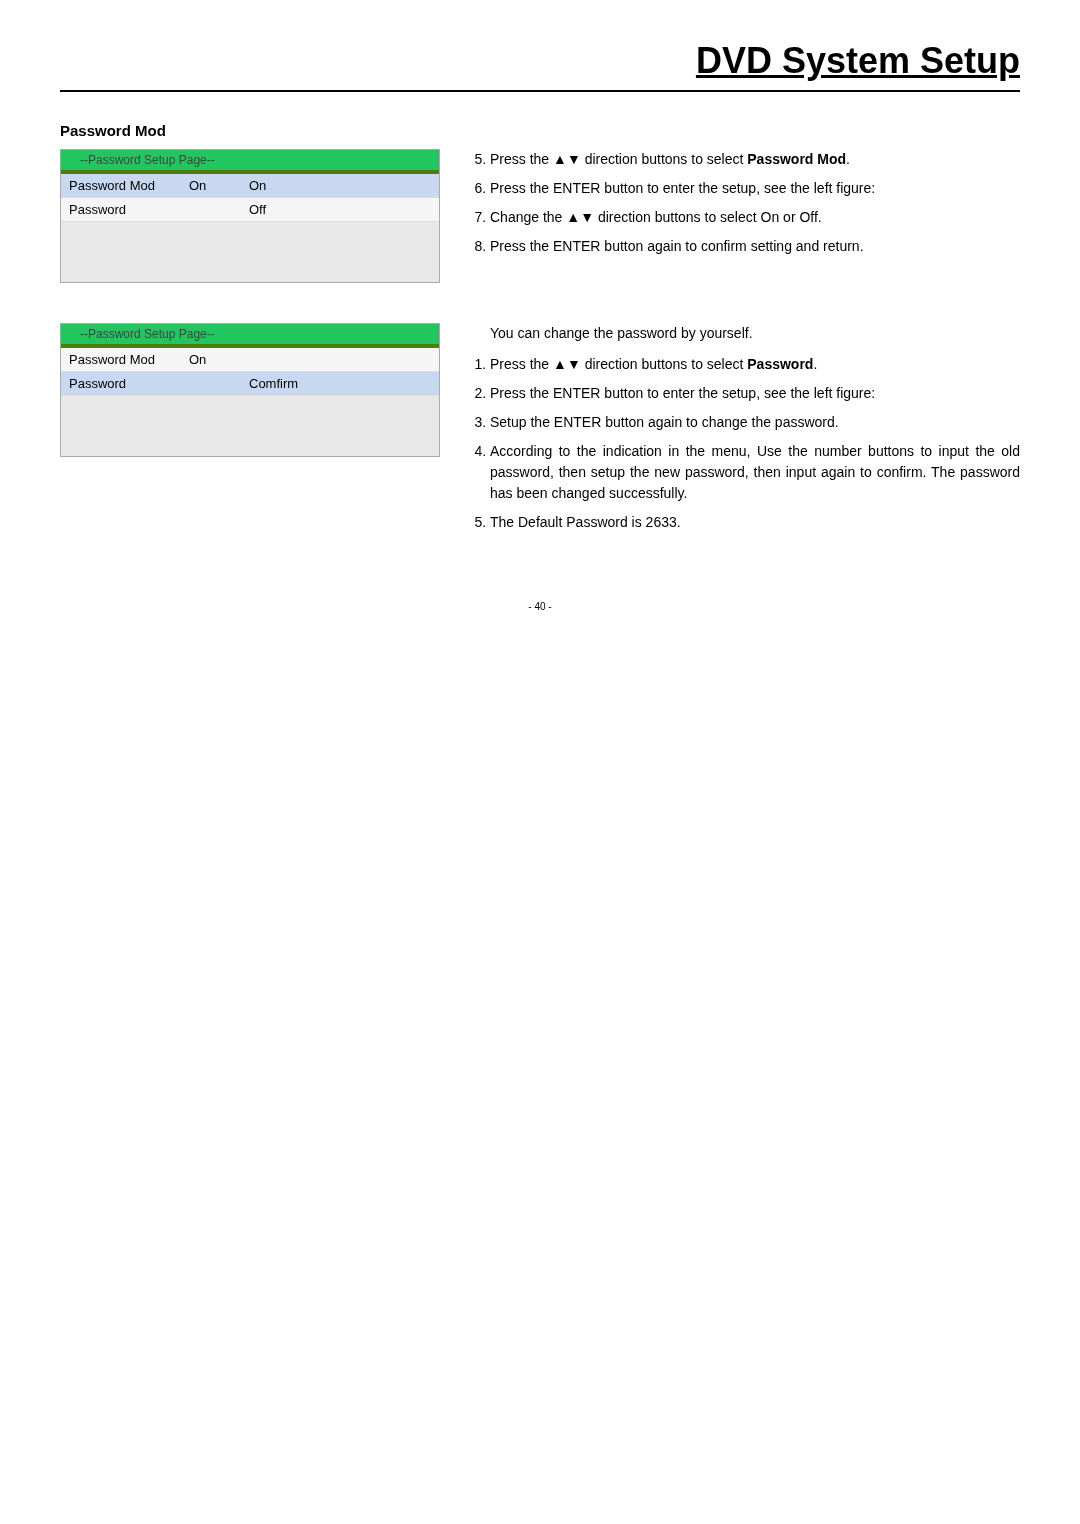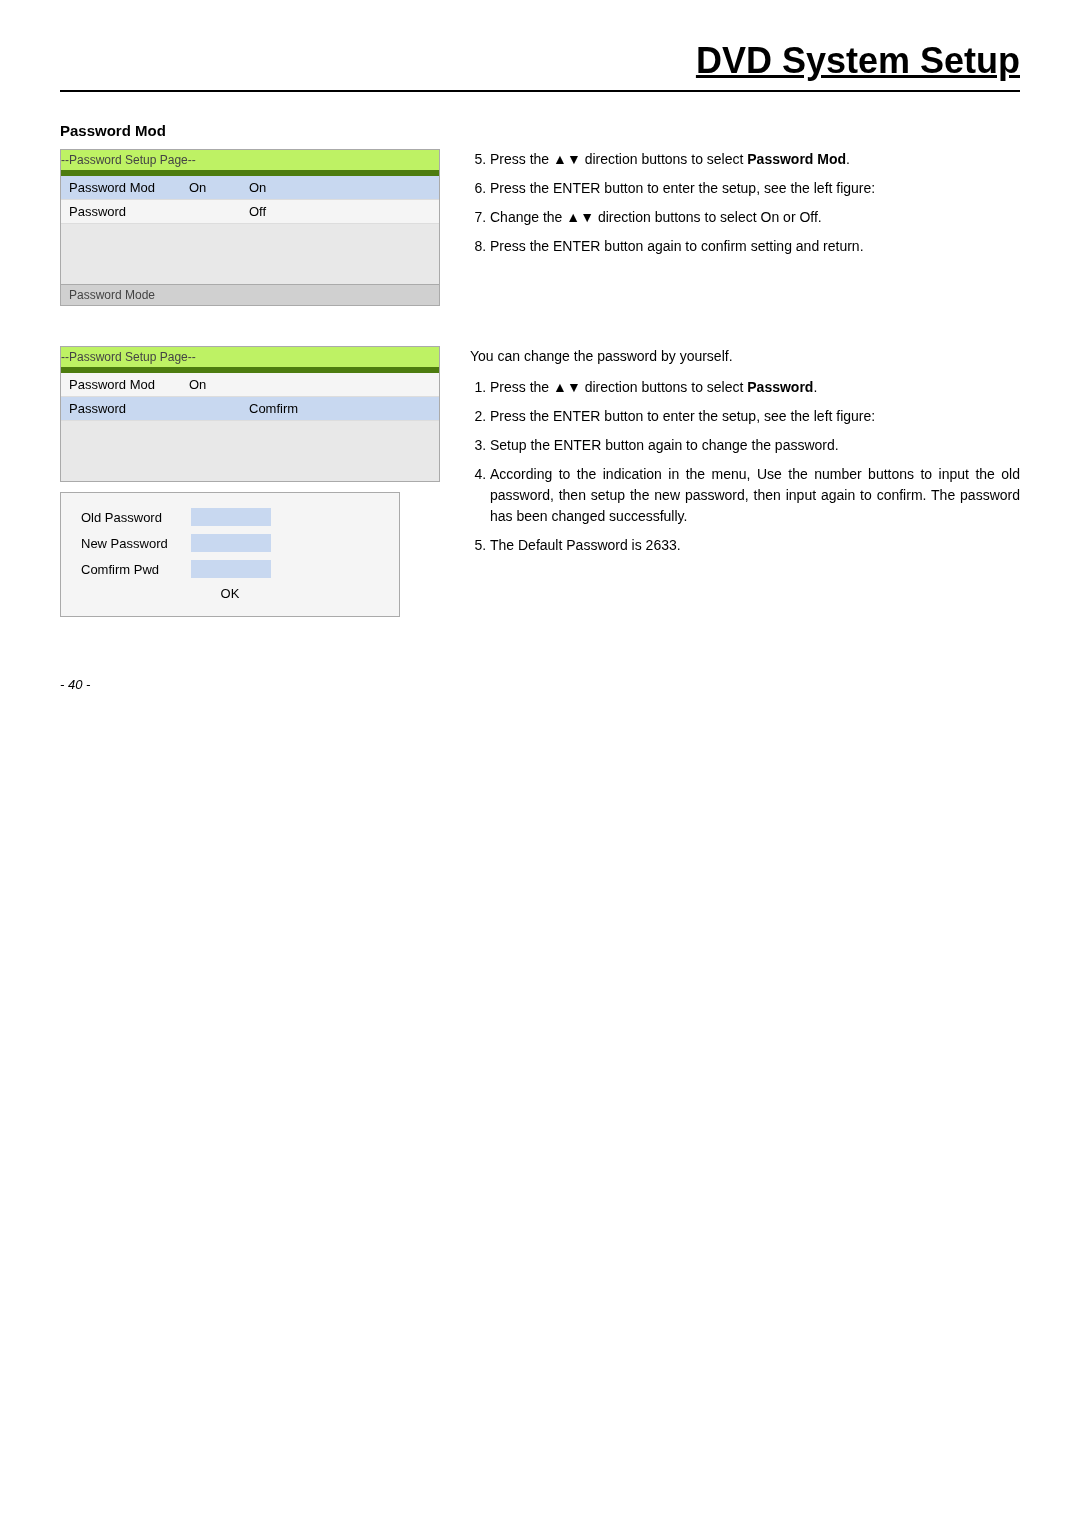--- a/index.html
+++ b/index.html
@@ -37,25 +37,25 @@
       font-weight: bold;
       font-size: 15px;
       margin-bottom: 10px;
     }
     .menu-box {
       border: 1px solid #aaa;
       background: #e8e8e8;
       margin-bottom: 10px;
     }
     .menu-header {
-      background: #bef264;
-      padding: 3px 0;
+      background: #22c55e;
+      padding: 3px 19px;
       font-size: 12px;
       color: #444;
-      border-bottom: 6px solid #4d7c0f;
+      border-bottom: 4px solid #4d7c0f;
     }
     .menu-row {
       display: flex;
       padding: 4px 8px;
       font-size: 13px;
       background: #f5f5f5;
       border-bottom: 1px solid #ddd;
     }
     .menu-row.selected {
       background: #c8d8f0;
@@ -106,27 +106,27 @@
       padding-left: 20px;
     }
     .instructions ol li {
       margin-bottom: 8px;
       text-align: justify;
       line-height: 1.5;
     }
     .instructions p {
       margin-bottom: 10px;
       line-height: 1.5;
+      margin-left: 20px;
     }
     .bold { font-weight: bold; }
     .page-number {
-      text-align: left;
+      text-align: center;
       margin-top: 60px;
-      font-size: 13px;
-      font-style: italic;
+      font-size: 10px;
     }
     .section-wrapper {
       margin-bottom: 10px;
     }
   </style>
 </head>
 <body>
 
 <h1>DVD System Setup</h1>
 
@@ -140,21 +140,20 @@
           <span class="col1">Password Mod</span>
           <span class="col2">On</span>
           <span class="col3">On</span>
         </div>
         <div class="menu-row">
           <span class="col1">Password</span>
           <span class="col2"></span>
           <span class="col3">Off</span>
         </div>
         <div class="menu-spacer"></div>
-        <div class="menu-footer">Password Mode</div>
       </div>
     </div>
     <div class="right-col instructions">
       <ol start="5">
         <li>Press the ▲▼ direction buttons to select <span class="bold">Password Mod</span>.</li>
         <li>Press the ENTER button to enter the setup, see the left figure:</li>
         <li>Change the ▲▼ direction buttons to select On or Off.</li>
         <li>Press the ENTER button again to confirm setting and return.</li>
       </ol>
     </div>
@@ -172,35 +171,20 @@
           <span class="col3"></span>
         </div>
         <div class="menu-row selected">
           <span class="col1">Password</span>
           <span class="col2"></span>
           <span class="col3">Comfirm</span>
         </div>
         <div class="menu-spacer"></div>
       </div>
 
-      <div class="password-form-box">
-        <div class="form-row">
-          <label>Old Password</label>
-          <div class="input-box"></div>
-        </div>
-        <div class="form-row">
-          <label>New Password</label>
-          <div class="input-box"></div>
-        </div>
-        <div class="form-row">
-          <label>Comfirm Pwd</label>
-          <div class="input-box"></div>
-        </div>
-        <div class="form-ok">OK</div>
-      </div>
     </div>
 
     <div class="right-col instructions">
       <p>You can change the password by yourself.</p>
       <ol start="1">
         <li>Press the ▲▼ direction buttons to select <span class="bold">Password</span>.</li>
         <li>Press the ENTER button to enter the setup, see the left figure:</li>
         <li>Setup the ENTER button again to change the password.</li>
         <li>According to the indication in the menu, Use the number buttons to input the old password, then setup the new password, then input again to confirm. The password has been changed successfully.</li>
         <li>The Default Password is 2633.</li>

